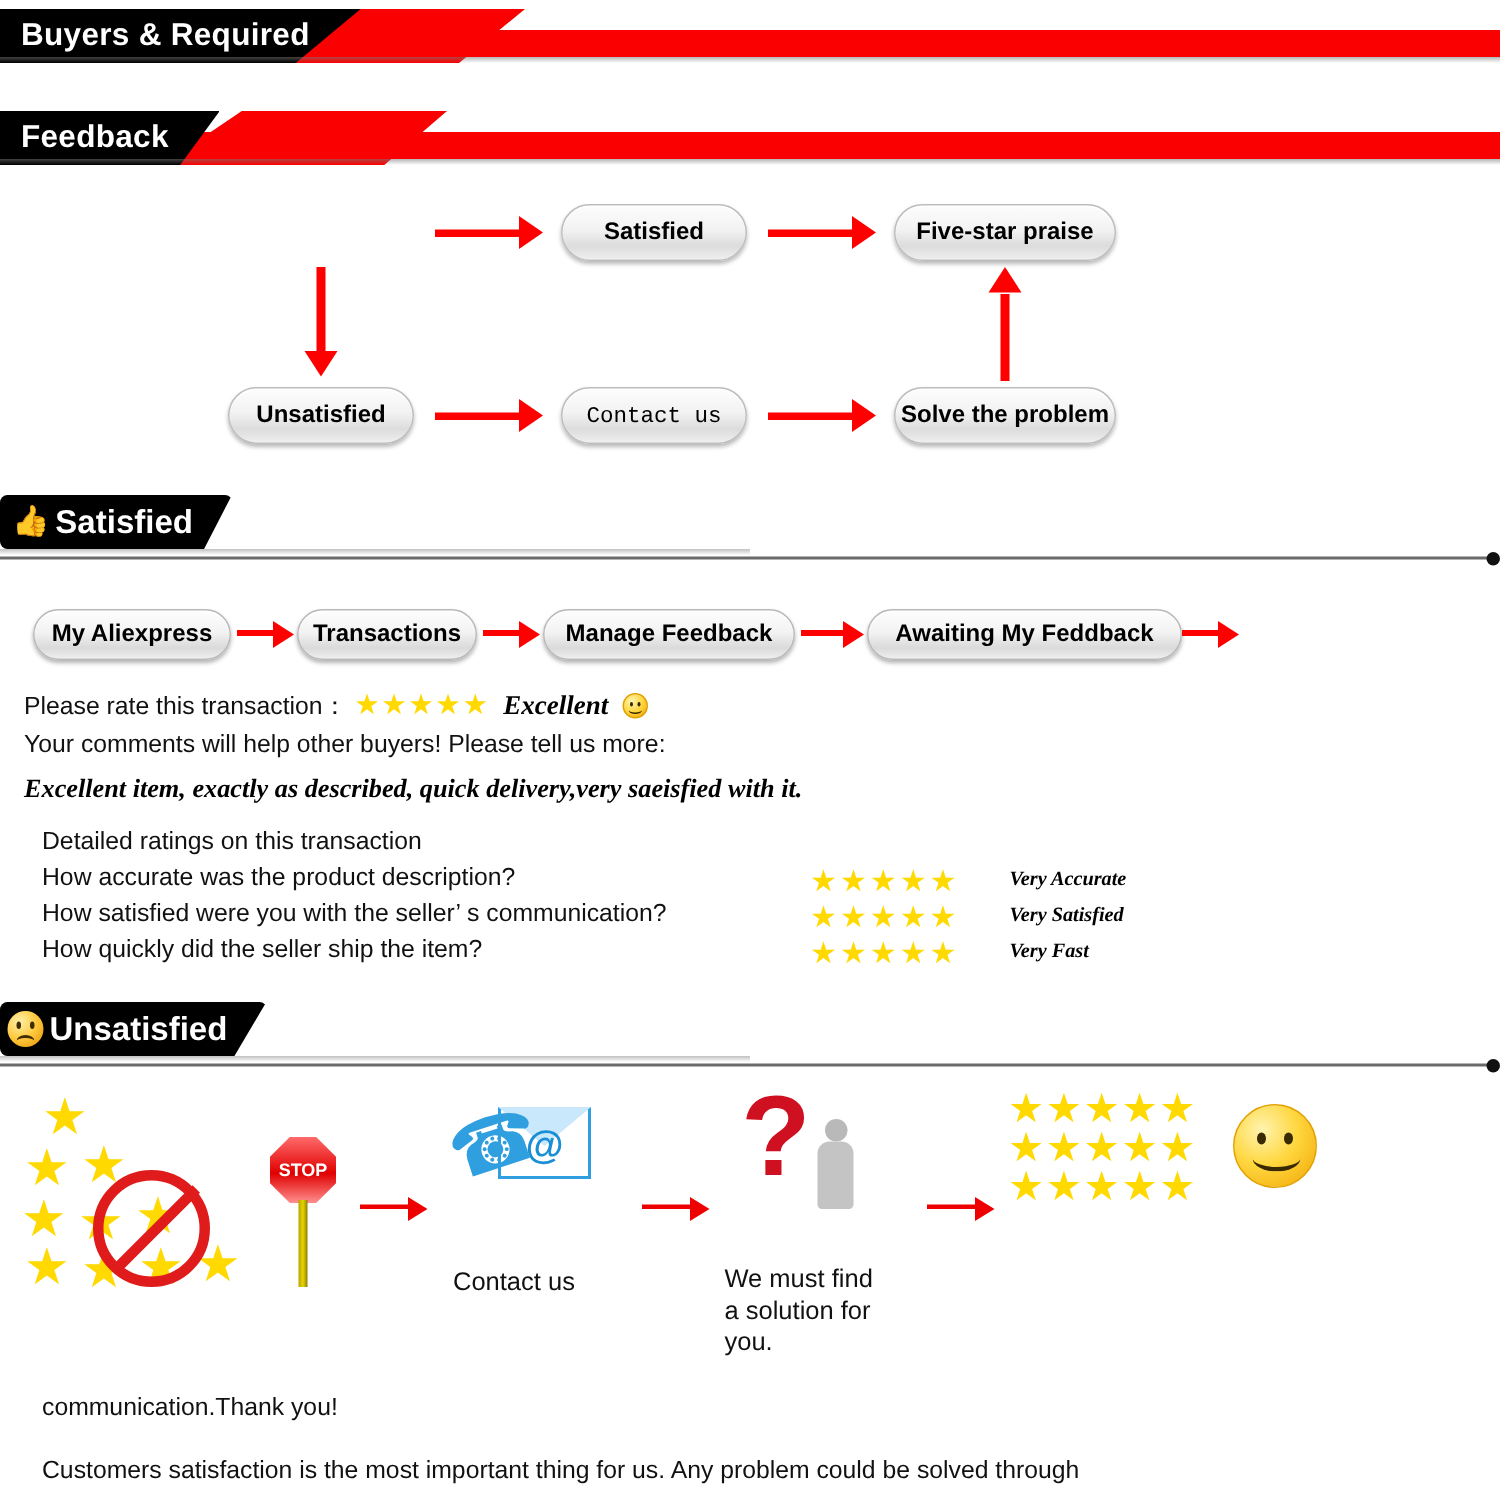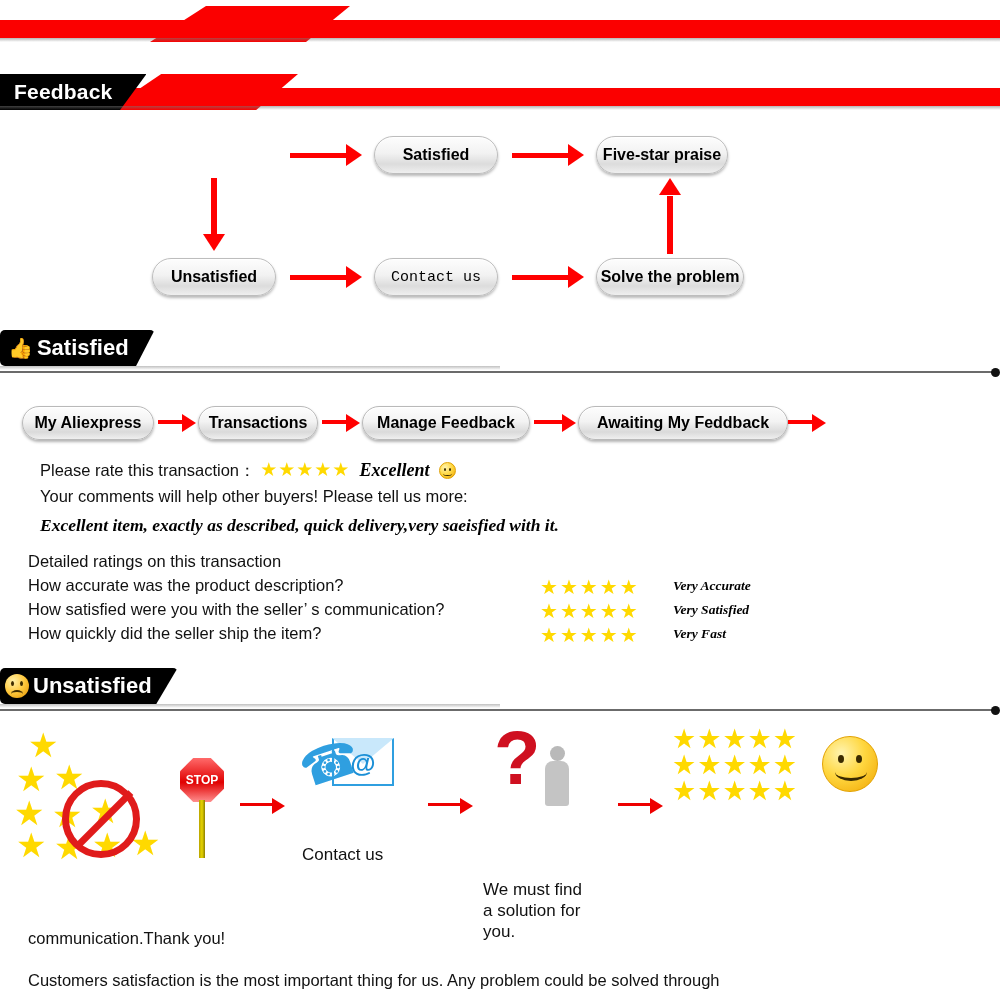--- a/index.html
+++ b/index.html
@@ -111,21 +111,21 @@
   }
   .navarrow { position:absolute; height:18px; }
   .navarrow .shaft { position:absolute; left:0; top:6px; height:4px; background:#f00; }
   .navarrow .head {
     position:absolute; top:0; width:0; height:0;
     border-top:9px solid transparent; border-bottom:9px solid transparent;
     border-left:14px solid #f00;
   }
 
   
-  #ratingblock { position:absolute; left:40px; top:458px; width:880px; }
+  #ratingblock { position:absolute; left:16px; top:458px; width:880px; }
   .rline { font-size:16.5px; color:#111; margin-bottom:5px; white-space:nowrap; }
   .star-row { color:#ffd900; letter-spacing:1px; font-size:19px; }
   .script-excellent {
     font-family:"Liberation Serif", serif; font-style:italic; font-weight:bold;
     font-size:18px; color:#000;
   }
   .comment-line {
     font-family:"Liberation Serif", serif;
     font-weight:bold; font-style:italic; font-size:17.5px;
     margin:9px 0 11px 0; white-space:nowrap; color:#000;
@@ -258,33 +258,34 @@
     position:absolute; left:3.5px; top:8px; width:9px; height:5px;
     border-bottom:1.6px solid #3a2a00; border-radius:0 0 50% 50%;
   }
 </style>
 </head>
 <body>
 
 <div class="ribbon" id="banner-buyers">
   <div class="rib-red-thin"></div>
   <div class="rib-red-thick"></div>
+  <div class="rib-black">Buyers &amp; Required</div>
   <div class="rib-shadow"></div>
 </div>
 
 <div class="ribbon" id="banner-feedback">
   <div class="rib-red-thin"></div>
   <div class="rib-red-thick"></div>
   <div class="rib-black">Feedback</div>
   <div class="rib-shadow"></div>
 </div>
 
 <div id="flowchart">
   <div class="fbox" style="left:374px; top:8px; width:124px;">Satisfied</div>
-  <div class="fbox" style="left:596px; top:8px; width:132px;">Five-star praise</div>
+  <div class="fbox" style="left:596px; top:8px; width:148px;">Five-star praise</div>
 
   <div class="fbox" style="left:152px; top:130px; width:124px;">Unsatisfied</div>
   <div class="fbox mono" style="left:374px; top:130px; width:124px;">Contact us</div>
   <div class="fbox" style="left:596px; top:130px; width:148px;">Solve the problem</div>
 
   <div class="harrow" style="left:290px; top:16px; width:72px;">
     <div class="shaft" style="width:58px;"></div>
       <div class="head" style="left:56px;"></div>
   </div>
   <div class="harrow" style="left:512px; top:16px; width:72px;">
@@ -427,21 +428,21 @@
       <div class="head" style="left:32px;"></div>
   </div>
 
   <div class="qmark">
     <div class="q">?</div>
     <div class="person">
       <div class="head"></div>
         <div class="body"></div>
     </div>
   </div>
-  <div class="cap" style="left:483px; top:122px; width:130px; white-space:pre-line;margin-top:37px;">We must find
+  <div class="cap" style="left:483px; top:122px; width:130px; white-space:pre-line;">We must find
 a solution for
 you.</div>
 
   <div class="ill-arrow" style="left:618px; top:78px; width:46px;">
     <div class="shaft" style="width:34px;"></div>
       <div class="head" style="left:32px;"></div>
   </div>
 
   <div class="bigstars">
     <div>★★★★★</div>

